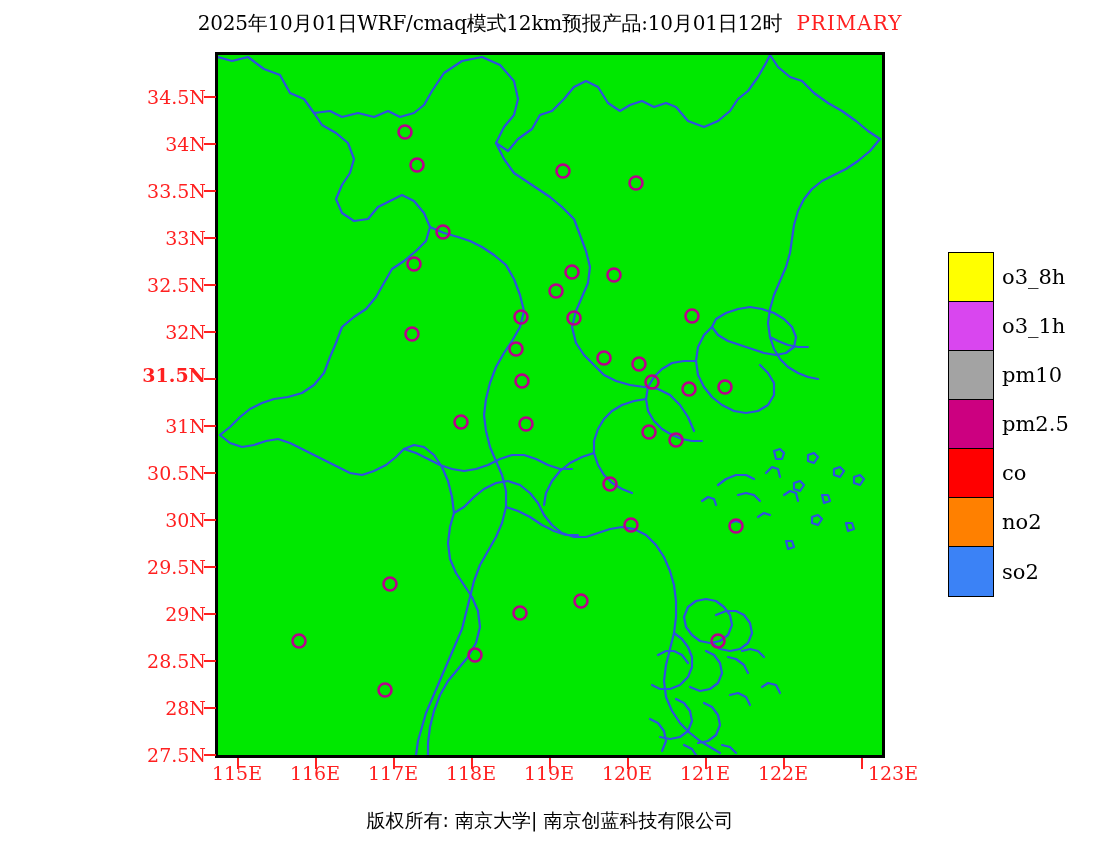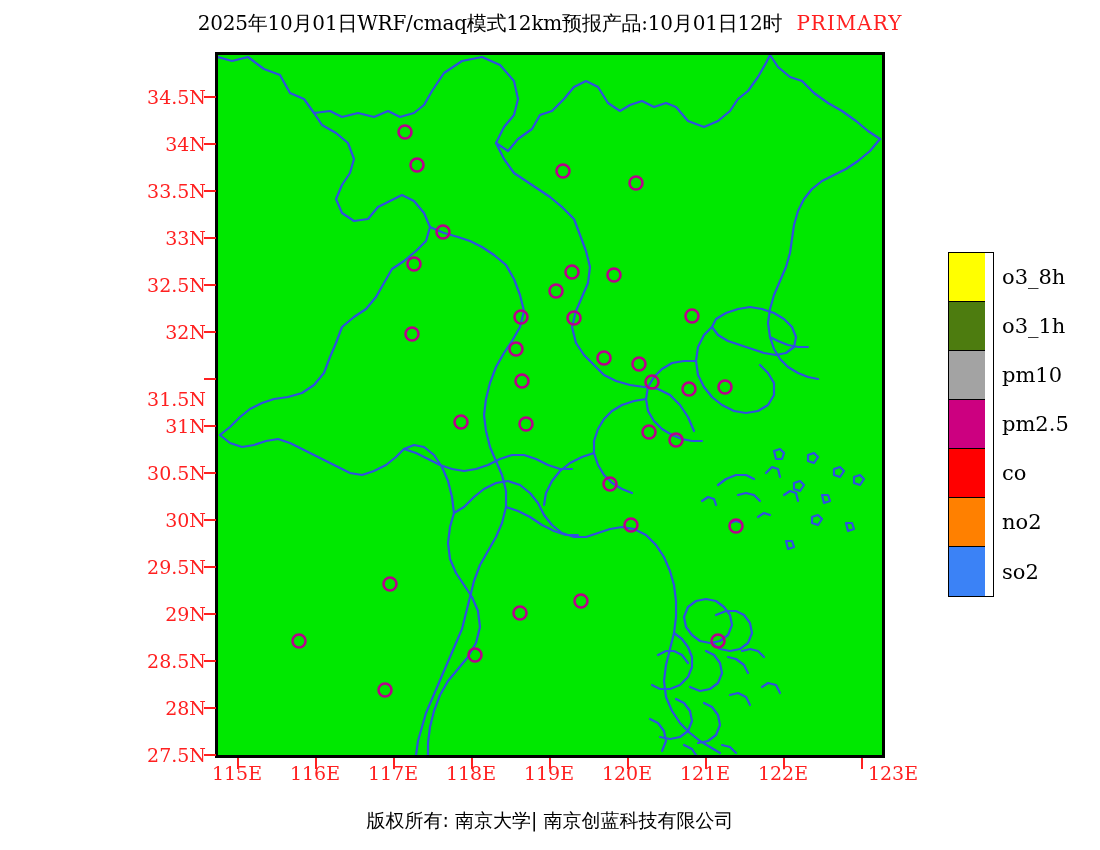--- a/index.html
+++ b/index.html
@@ -96,21 +96,21 @@
   #legend {
     position: absolute;
     left: 948px;
     top: 252px;
     width: 44px;
     border: 1px solid #000000;
     box-sizing: content-box;
   }
   .legend-row {
     position: relative;
-    width: 36px;
+    width: 44px;
     height: 49px;
     box-sizing: border-box;
     border-bottom: 1px solid #000000;
   }
   .legend-row:last-child { border-bottom: none; }
   .legend-label {
     position: absolute;
     left: 53px;
     top: 50%;
     transform: translateY(-50%);
@@ -255,21 +255,21 @@
 <div class="ytick-mark" style="top:237px;"></div>
 <div class="ytick-text" style="top:227px;">33N</div>
 
 <div class="ytick-mark" style="top:284px;"></div>
 <div class="ytick-text" style="top:274px;">32.5N</div>
 
 <div class="ytick-mark" style="top:331px;"></div>
 <div class="ytick-text" style="top:321px;">32N</div>
 
 <div class="ytick-mark" style="top:378px;"></div>
-<div class="ytick-text" style="top:388px;">31.5N</div>
+<div class="ytick-text" style="top:364px;font-weight:bold;">31.5N</div>
 
 <div class="ytick-mark" style="top:425px;"></div>
 <div class="ytick-text" style="top:415px;">31N</div>
 
 <div class="ytick-mark" style="top:472px;"></div>
 <div class="ytick-text" style="top:462px;">30.5N</div>
 
 <div class="ytick-mark" style="top:519px;"></div>
 <div class="ytick-text" style="top:509px;">30N</div>
 
@@ -312,21 +312,21 @@
 <div class="xtick-mark" style="left:783px;"></div>
 <div class="xtick-text" style="left:748px;">122E</div>
 
 <div class="xtick-mark" style="left:861px;"></div>
 <div class="xtick-text" style="left:858px;">123E</div>
 
 <div id="legend">
   <div class="legend-row" style="background:#ffff00;">
     <span class="legend-label">o3_8h</span>
   </div>
-  <div class="legend-row" style="background:#4d7c0f;padding-left:20px;">
+  <div class="legend-row" style="background:#d946ef;padding-left:20px;">
     <span class="legend-label">o3_1h</span>
   </div>
   <div class="legend-row" style="background:#a3a3a3;">
     <span class="legend-label">pm10</span>
   </div>
   <div class="legend-row" style="background:#cc0080;">
     <span class="legend-label">pm2.5</span>
   </div>
   <div class="legend-row" style="background:#ff0000;">
     <span class="legend-label">co</span>

